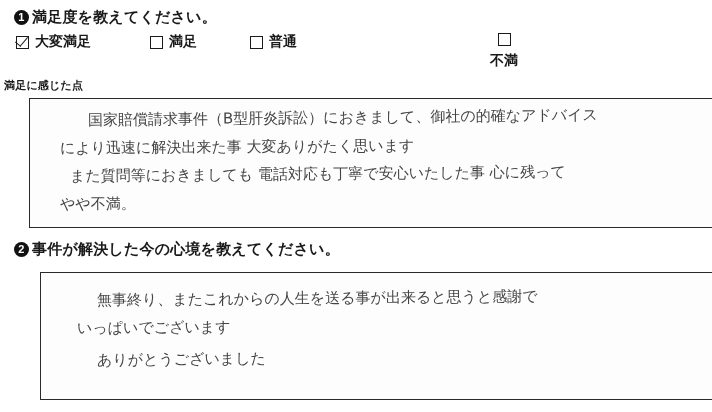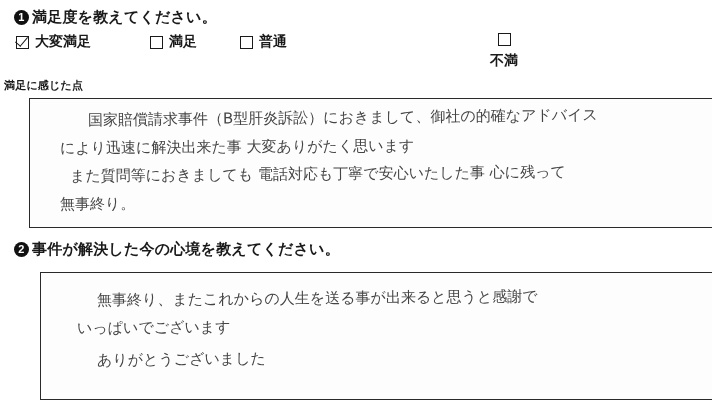--- a/index.html
+++ b/index.html
@@ -137,37 +137,37 @@
 
   <div class="options">
     <div class="option" style="left:0px;">
       <span class="box checked"></span>
       <span>大変満足</span>
     </div>
     <div class="option" style="left:134px;">
       <span class="box"></span>
       <span>満足</span>
     </div>
-    <div class="option" style="left:224px;">
+    <div class="option" style="left:234px;">
       <span class="box"></span>
       <span>普通</span>
     </div>
     <div class="option" style="left:474px;flex-direction:column;">
       <span class="box"></span>
       <span>不満</span>
     </div>
   </div>
 
   <div class="caption">満足に感じた点</div>
 
   <div class="answer-box" id="answer-box-1">
     <div class="hand-line" id="hw1-0">国家賠償請求事件（B型肝炎訴訟）におきまして、御社の的確なアドバイス</div>
     <div class="hand-line" id="hw1-1">により迅速に解決出来た事 大変ありがたく思います</div>
     <div class="hand-line" id="hw1-2">また質問等におきましても 電話対応も丁寧で安心いたした事 心に残って</div>
-    <div class="hand-line" id="hw1-3">無事終り。</div>
+    <div class="hand-line" id="hw1-3">やや不満。</div>
   </div>
 
   <div class="question" id="question-2">
     <span class="q-num">2</span>
     <span>事件が解決した今の心境を教えてください。</span>
   </div>
 
   <div class="answer-box" id="answer-box-2">
     <div class="hand-line" id="hw2-0">無事終り、またこれからの人生を送る事が出来ると思うと感謝で</div>
     <div class="hand-line" id="hw2-1">いっぱいでございます</div>

